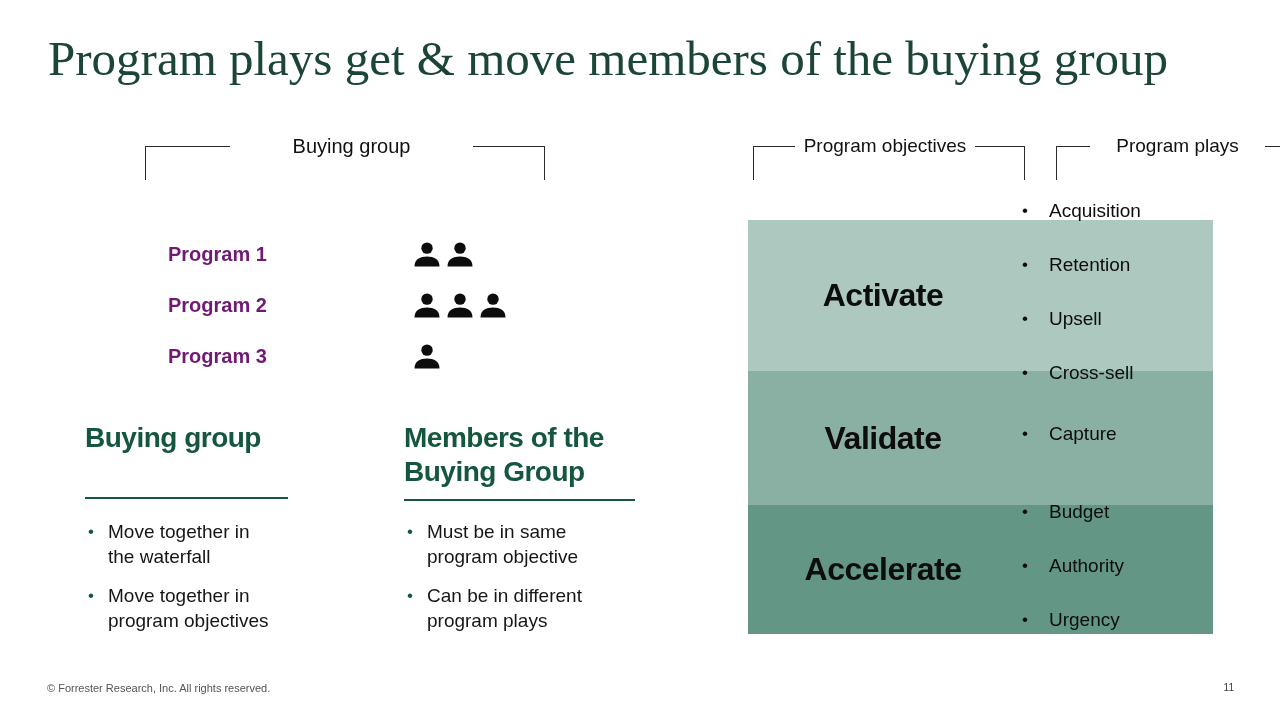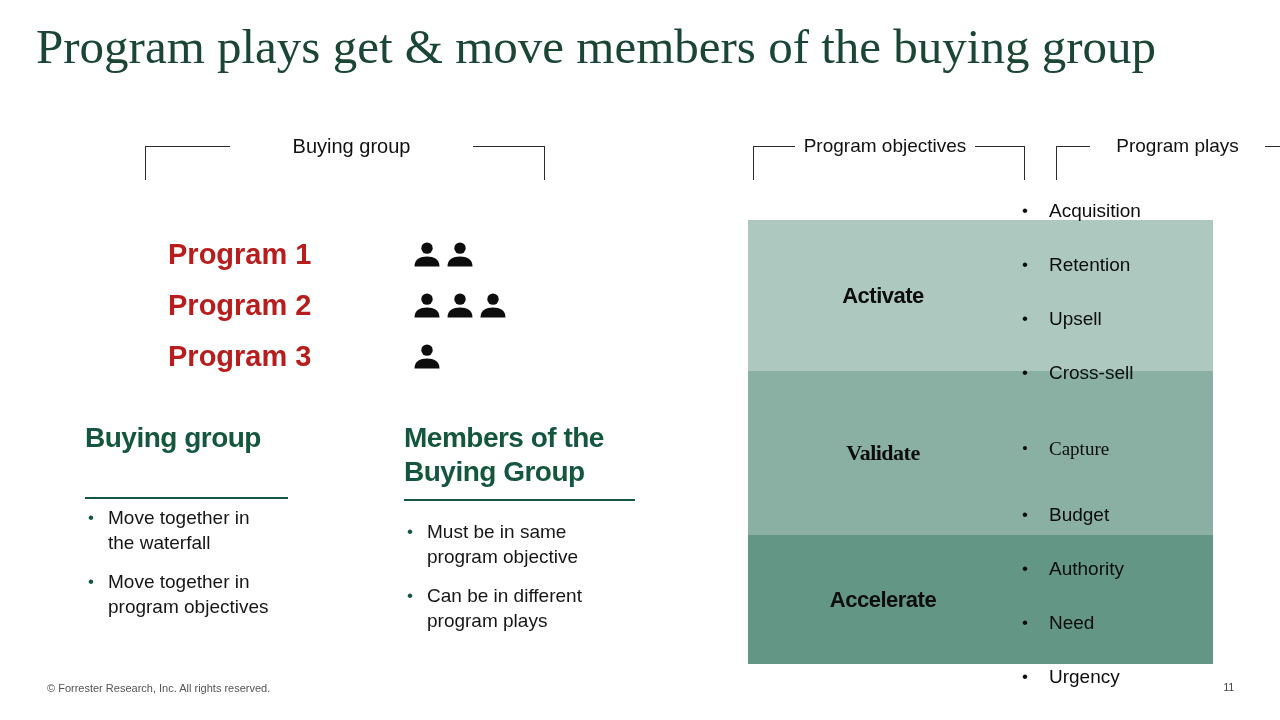--- a/index.html
+++ b/index.html
@@ -2,38 +2,38 @@
 <html><head>
 <meta charset="utf-8">
 <style>
   html,body{margin:0;padding:0;background:#fff;}
   .slide{
     position:relative;width:1280px;height:720px;background:#ffffff;overflow:hidden;
     font-family:"Liberation Sans", sans-serif;color:#1a1a1a;
   }
   
   .title{
-    position:absolute;left:36px;top:18px;margin:0;width:1230px;
+    position:absolute;left:36px;top:18px;margin:12px;width:1230px;
     font-family:"Liberation Serif", serif;font-weight:400;
     font-size:49px;line-height:58px;color:#1b4635;white-space:nowrap;
   }
   
   .bracket{position:absolute;display:flex;align-items:flex-start;}
   .bseg{height:34px;border-top:1.5px solid #2b2b2b;box-sizing:border-box;}
   .bseg.tick-left{border-left:1.5px solid #2b2b2b;}
   .bseg.tick-right{border-right:1.5px solid #2b2b2b;}
   .blabel{
     flex:1;text-align:center;transform:translateY(-50%);
     font-size:20px;line-height:24px;color:#111;padding:0 6px;
   }
   .blabel.small{font-size:19px;}
   
   .programs{position:absolute;left:168px;top:229px;width:400px;}
   .prog-row{display:flex;align-items:center;height:51px;}
-  .prog-label{width:245px;font-size:29px;font-weight:bold;color:#b91c1c;}
+  .prog-label{width:245px;font-size:20px;font-weight:bold;color:#701a75;}
   .prog-icons{display:flex;gap:5px;align-items:center;}
   .prog-icons svg{display:block;}
   
   .col-heading{
     position:absolute;margin:0;font-size:28px;line-height:34px;font-weight:bold;
     color:#15563e;letter-spacing:-0.5px;
   }
   .col-rule{position:absolute;height:2px;background:#15563e;}
   .col-bullets{position:absolute;margin:0;padding:0;list-style:none;}
   .col-bullets li{
@@ -41,21 +41,21 @@
     font-size:19px;line-height:25px;color:#161616;
   }
   .col-bullets li::before{
     content:"\2022";position:absolute;left:3px;top:0;
     color:#15563e;font-size:17px;
   }
   
   .panel{position:absolute;left:748px;top:220px;width:465px;}
   .obj-row{display:flex;width:100%;box-sizing:border-box;}
   .obj-cell{width:270px;display:flex;align-items:center;justify-content:center;}
-  .obj-label{font-size:22px;font-weight:bold;color:#0d0d0d;letter-spacing:-0.5px;}
+  .obj-label{font-size:32px;font-weight:bold;color:#0d0d0d;letter-spacing:-0.5px;}
   .plays{
     flex:1;display:flex;flex-direction:column;justify-content:center;
     margin:0;padding:0 0 8px 4px;list-style:none;gap:28px;
   }
   .plays li{
     position:relative;padding-left:27px;font-size:19px;line-height:26px;color:#0d0d0d;
   }
   .plays li::before{
     content:"\2022";position:absolute;left:0;top:0;color:#0d0d0d;font-size:17px;
   }
@@ -131,21 +131,21 @@
           <svg width="28" height="25" viewBox="0 0 24 22">
             <circle cx="12" cy="5.4" r="5" fill="#0d0d0d"></circle>
             <path d="M1 21.5 C1 15.2 6 12.8 12 12.8 C18 12.8 23 15.2 23 21.5 Z" fill="#0d0d0d"></path>
           </svg>
         </div>
     </div>
   </div>
 
   <h2 class="col-heading" style="left:85px;top:421px;width:215px">Buying group</h2>
   <div class="col-rule" style="left:85px;top:497px;width:203px"></div>
-  <ul class="col-bullets" style="left:85px;top:505px;width:190px">
+  <ul class="col-bullets" style="left:85px;top:519px;width:190px">
     <li>Move together in the waterfall</li>
     <li>Move together in program objectives</li>
   </ul>
 
   <h2 class="col-heading" style="left:404px;top:421px;width:240px">Members of the Buying Group</h2>
   <div class="col-rule" style="left:404px;top:499px;width:231px"></div>
   <ul class="col-bullets" style="left:404px;top:519px;width:200px">
     <li>Must be in same program objective</li>
     <li>Can be in different program plays</li>
   </ul>
@@ -157,37 +157,36 @@
         <div class="obj-label">Activate</div>
       </div>
       <ul class="plays">
         <li>Acquisition</li>
         <li>Retention</li>
         <li>Upsell</li>
         <li>Cross-sell</li>
       </ul>
     </div>
 
-    <div class="obj-row" style="height: 164px; background: rgb(138, 175, 163); font-family: Liberation Serif, serif;">
+    <div class="obj-row" style="height: 134px; background: rgb(138, 175, 163);">
       <div class="obj-cell">
         <div class="obj-label">Validate</div>
       </div>
       <ul class="plays">
         <li>Capture</li>
       </ul>
     </div>
 
     <div class="obj-row" style="height: 129px; background: rgb(99, 150, 133);">
       <div class="obj-cell">
         <div class="obj-label">Accelerate</div>
       </div>
       <ul class="plays">
         <li>Budget</li>
         <li>Authority</li>
-        <li>Need</li>
         <li>Urgency</li>
       </ul>
     </div>
 
   </div>
 
   <div class="footer-copy">© Forrester Research, Inc. All rights reserved.</div>
   <div class="footer-page">11</div>
 
 </div>

